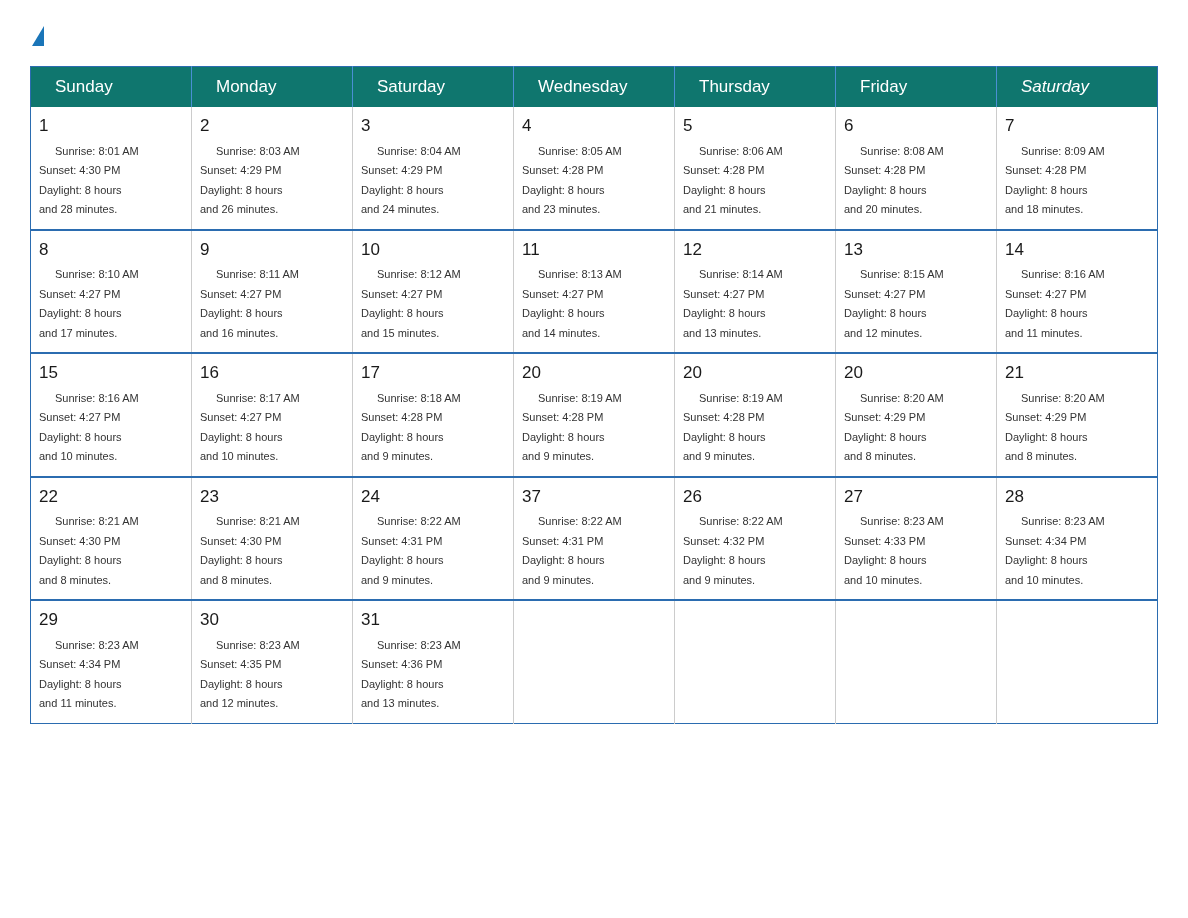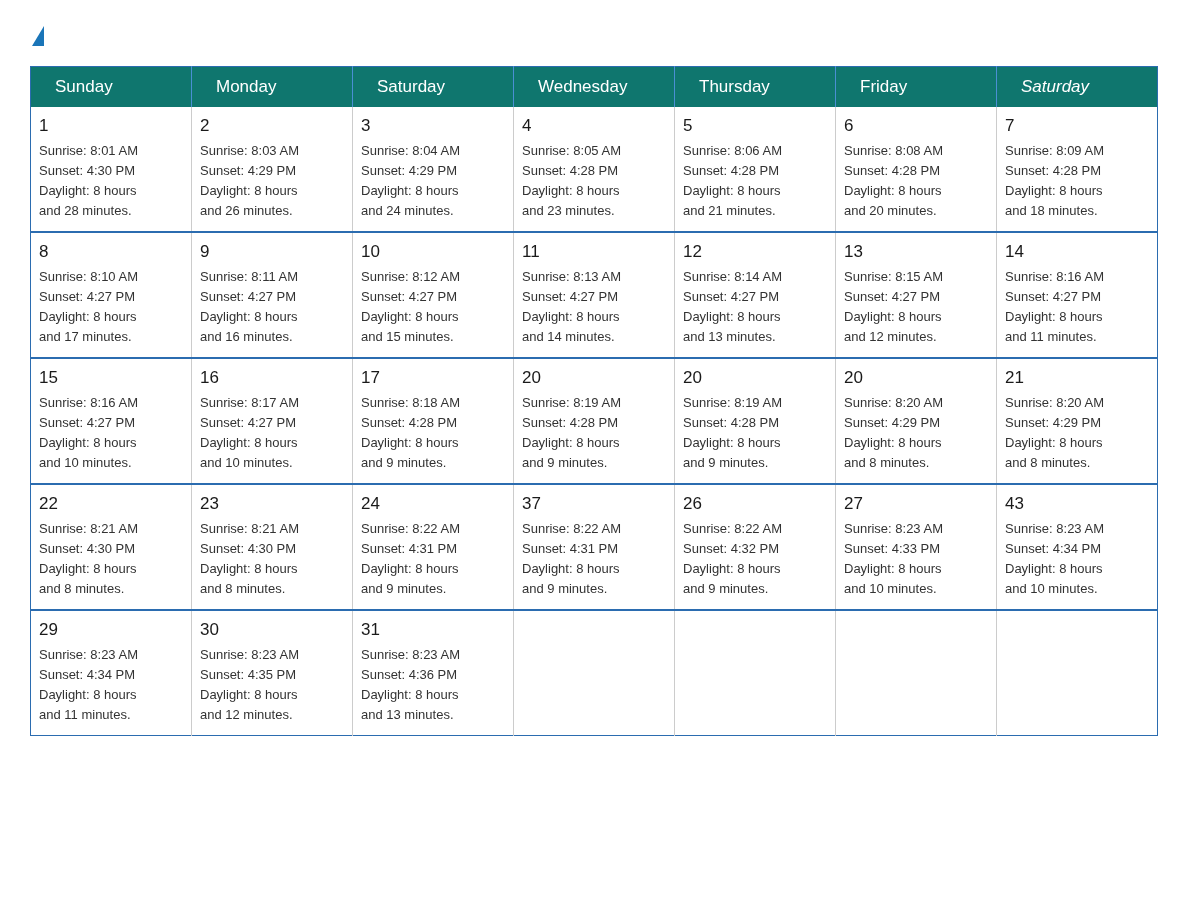--- a/index.html
+++ b/index.html
@@ -87,23 +87,24 @@
       border-bottom: none;
     }
     .day-number {
       font-size: 17px;
       font-weight: normal;
       color: #1a1a1a;
       display: block;
       margin-bottom: 2px;
     }
     .day-info {
-      font-size: 13px;
+      font-size: 11px;
       color: #333;
       line-height: 1.55;
+      margin-left: 16px;
     }
     .empty-cell {
       background: #fff;
     }
     .logo-wrapper {
       display: flex;
       flex-direction: column;
       align-items: flex-start;
     }
     .logo-top-row {
@@ -256,21 +257,21 @@
       </td>
         <td>
         <span class="day-number">26</span>
         <span class="day-info">Sunrise: 8:22 AM<br>Sunset: 4:32 PM<br>Daylight: 8 hours<br>and 9 minutes.</span>
       </td>
         <td>
         <span class="day-number">27</span>
         <span class="day-info">Sunrise: 8:23 AM<br>Sunset: 4:33 PM<br>Daylight: 8 hours<br>and 10 minutes.</span>
       </td>
         <td>
-        <span class="day-number">43</span>
+        <span class="day-number">28</span>
         <span class="day-info">Sunrise: 8:23 AM<br>Sunset: 4:34 PM<br>Daylight: 8 hours<br>and 10 minutes.</span>
       </td>
       </tr>
       <tr>
         <td>
         <span class="day-number">29</span>
         <span class="day-info">Sunrise: 8:23 AM<br>Sunset: 4:34 PM<br>Daylight: 8 hours<br>and 11 minutes.</span>
       </td>
         <td>
         <span class="day-number">30</span>

